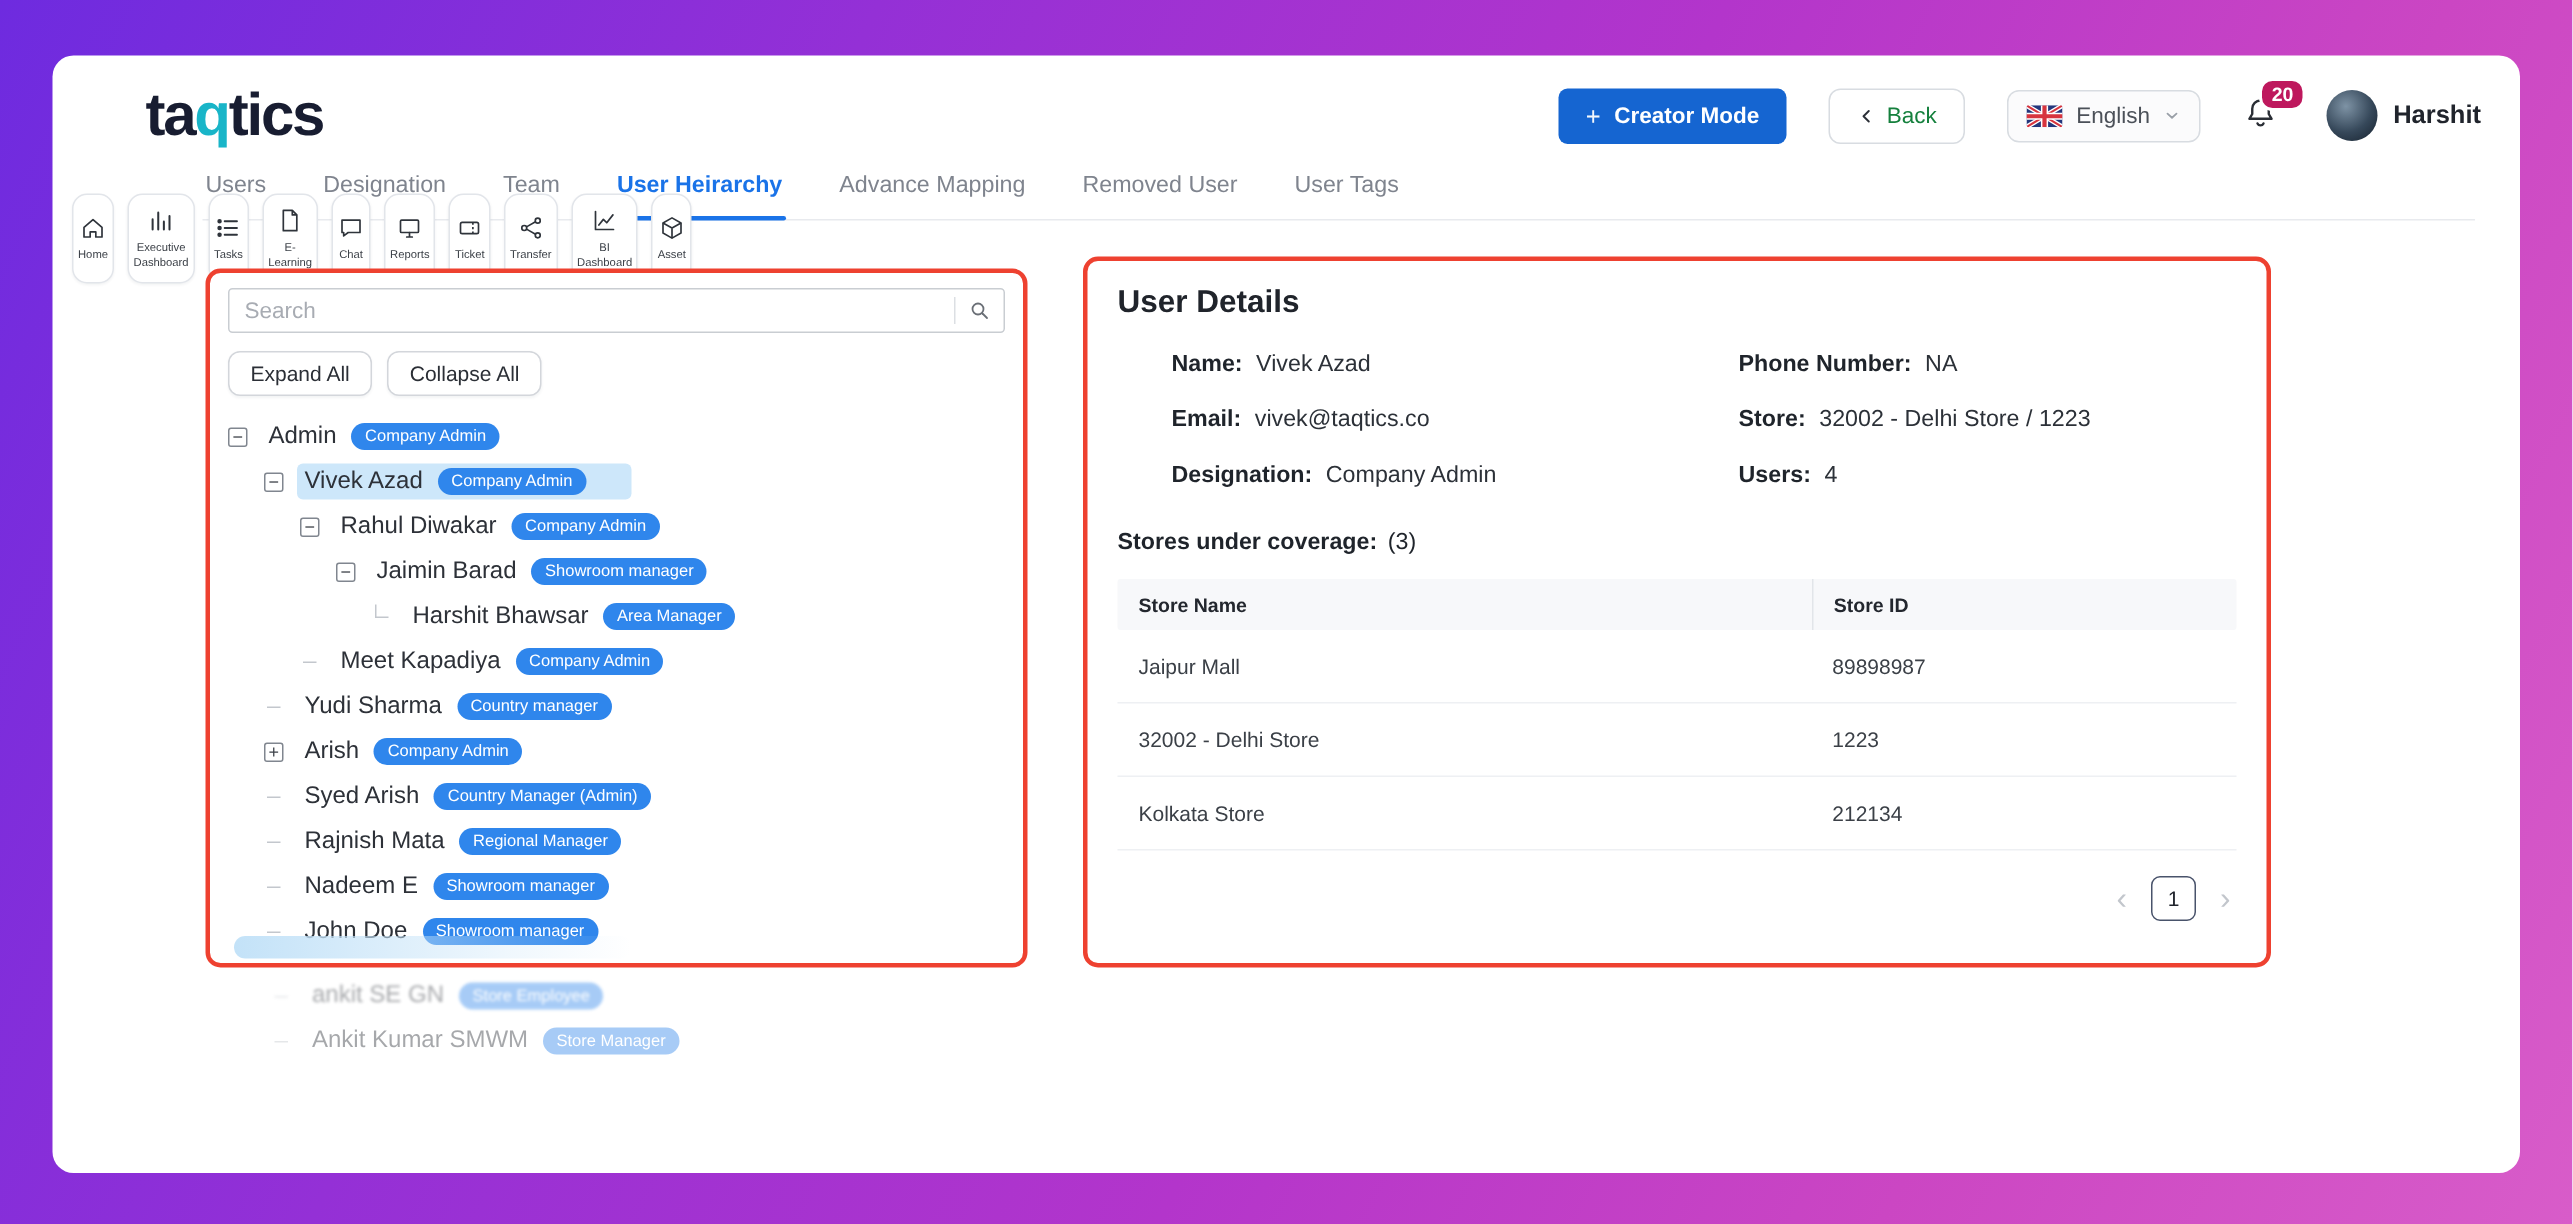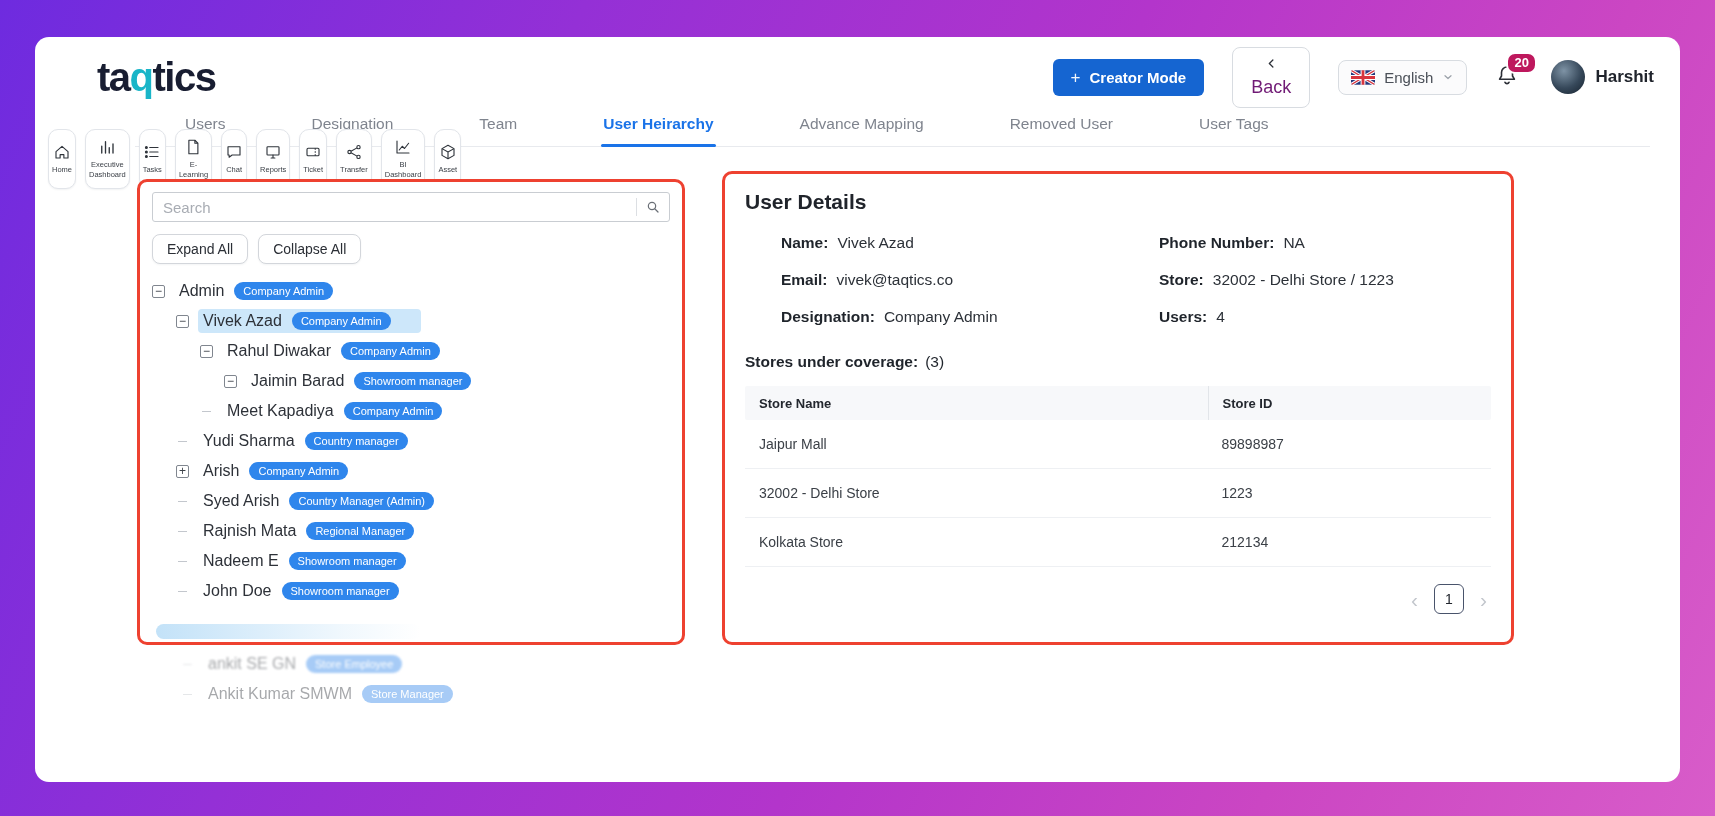--- a/index.html
+++ b/index.html
@@ -12,36 +12,36 @@
 
   
   .topbar{display:flex;align-items:center;padding:16px 26px 0 14px;height:64px;margin-left:48px;}
   .logo{font-size:40px;font-weight:800;color:#181d31;letter-spacing:-1.5px;line-height:1;}
   .logo .q{color:#19b5c8;}
   .topbar-right{margin-left:auto;display:flex;align-items:center;gap:28px;}
   .btn-primary{display:inline-flex;align-items:center;gap:9px;background:#1565d1;color:#fff;border:none;
     border-radius:6px;padding:10px 18px;font-size:15px;font-weight:600;font-family:inherit;cursor:pointer;}
   .btn-primary .plus{font-size:17px;font-weight:400;opacity:.95;line-height:1;}
   .btn-outline{display:inline-flex;align-items:center;gap:7px;background:#fff;border:1px solid #d8dce1;
-    border-radius:8px;padding:9px 18px;font-size:18px;color:#701a75;font-family:inherit;cursor:pointer;flex-direction:column;}
+    border-radius:8px;padding:9px 18px;font-size:15px;color:#15803d;font-family:inherit;cursor:pointer;}
   .lang{display:inline-flex;align-items:center;gap:9px;background:#fbfbfc;border:1px solid #d8dce1;
     border-radius:8px;padding:8px 12px;font-size:15px;color:#4b5058;cursor:pointer;}
   .flag{border-radius:2px;overflow:hidden;display:block;}
   .bell-wrap{position:relative;cursor:pointer;margin-right:4px;}
   .nbadge{position:absolute;top:-11px;left:11px;background:#be185d;color:#fff;font-size:13px;font-weight:700;
     padding:2px 6px;border-radius:9px;border:2px solid #fff;line-height:1.1;}
   .user-chip{display:flex;align-items:center;gap:10px;}
   .avatar{width:34px;height:34px;border-radius:50%;
     background:radial-gradient(circle at 38% 32%,#7e93a5,#36485a 55%,#15202c);}
   .uname{font-size:17px;font-weight:700;color:#20242c;}
 
   
   .tabs{display:flex;gap:34px;margin:14px 30px 0 100px;border-bottom:1px solid #e8eaee;}
   .tab{background:none;border:none;font-family:inherit;font-size:15.5px;color:#7f848e;
-    padding:0 2px 13px;cursor:pointer;position:relative;white-space:nowrap;margin-left:48px;}
+    padding:0 2px 13px;cursor:pointer;position:relative;white-space:nowrap;}
   .tab.active{color:#1a73e8;font-weight:600;}
   .tab.active::after{content:"";position:absolute;left:0;right:0;bottom:-1px;height:3px;background:#1a73e8;border-radius:2px;}
 
   
   .sidebar{position:absolute;left:13px;top:92px;width:64px;display:flex;flex-direction:row;gap:9px;}
   .side-item{background:#fff;border:1px solid #e2e5ea;border-radius:10px;box-shadow:0 1px 2px rgba(20,30,50,.06);
     display:flex;flex-direction:column;align-items:center;justify-content:center;gap:4px;padding:8px 3px;
     cursor:pointer;min-height:48px;}
   .side-item svg{display:block;stroke:#2f343b;}
   .side-label{font-size:7.5px;color:#3a3f46;text-align:center;line-height:1.3;}
@@ -272,20 +272,27 @@
           </div>
 
           <div class="tnode" data-toggle="minus" style="margin-left: 72px;">
             <span class="toggle"></span>
             <span class="chip">
               <span class="nname">Jaimin Barad</span>
               <span class="badge">Showroom manager</span>
             </span>
           </div>
 
+          <div class="tnode" data-toggle="elbow" style="margin-left: 96px;">
+            <span class="toggle"></span>
+            <span class="chip">
+              <span class="nname">Harshit Bhawsar</span>
+              <span class="badge">Area Manager</span>
+            </span>
+          </div>
 
           <div class="tnode" data-toggle="dash" style="margin-left: 48px;">
             <span class="toggle"></span>
             <span class="chip">
               <span class="nname">Meet Kapadiya</span>
               <span class="badge">Company Admin</span>
             </span>
           </div>
 
           <div class="tnode" data-toggle="dash" style="margin-left: 24px;">

